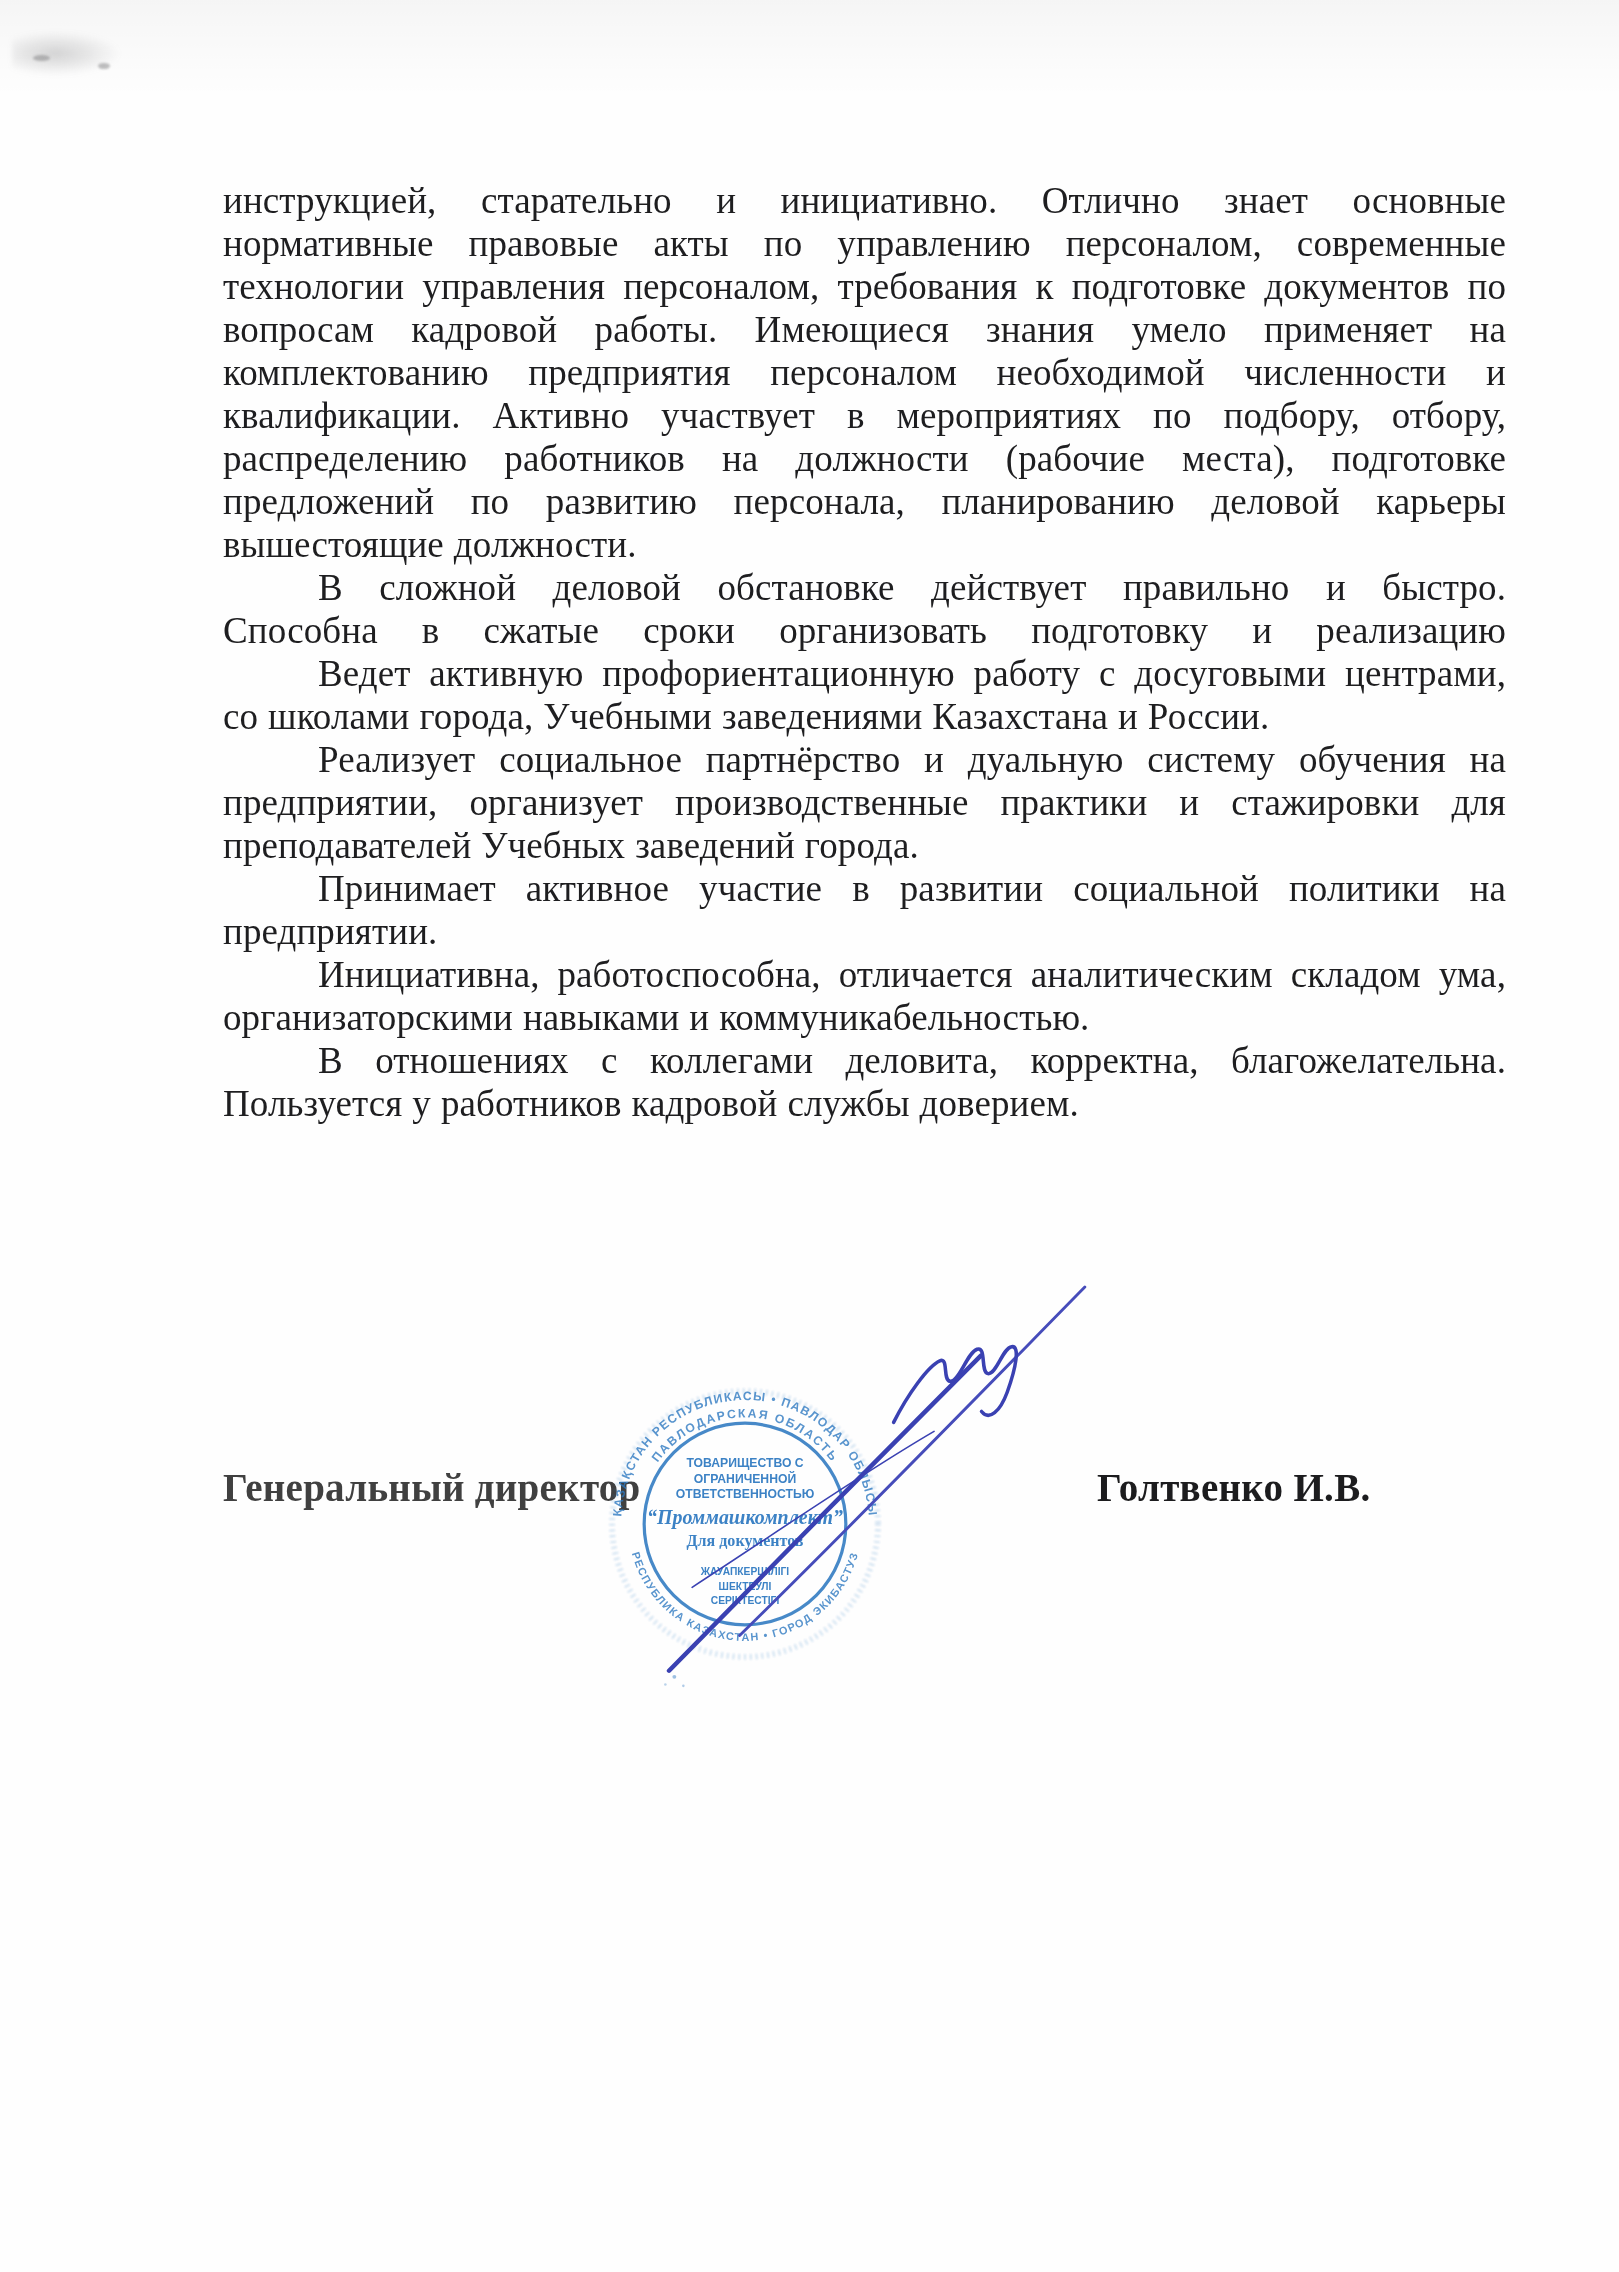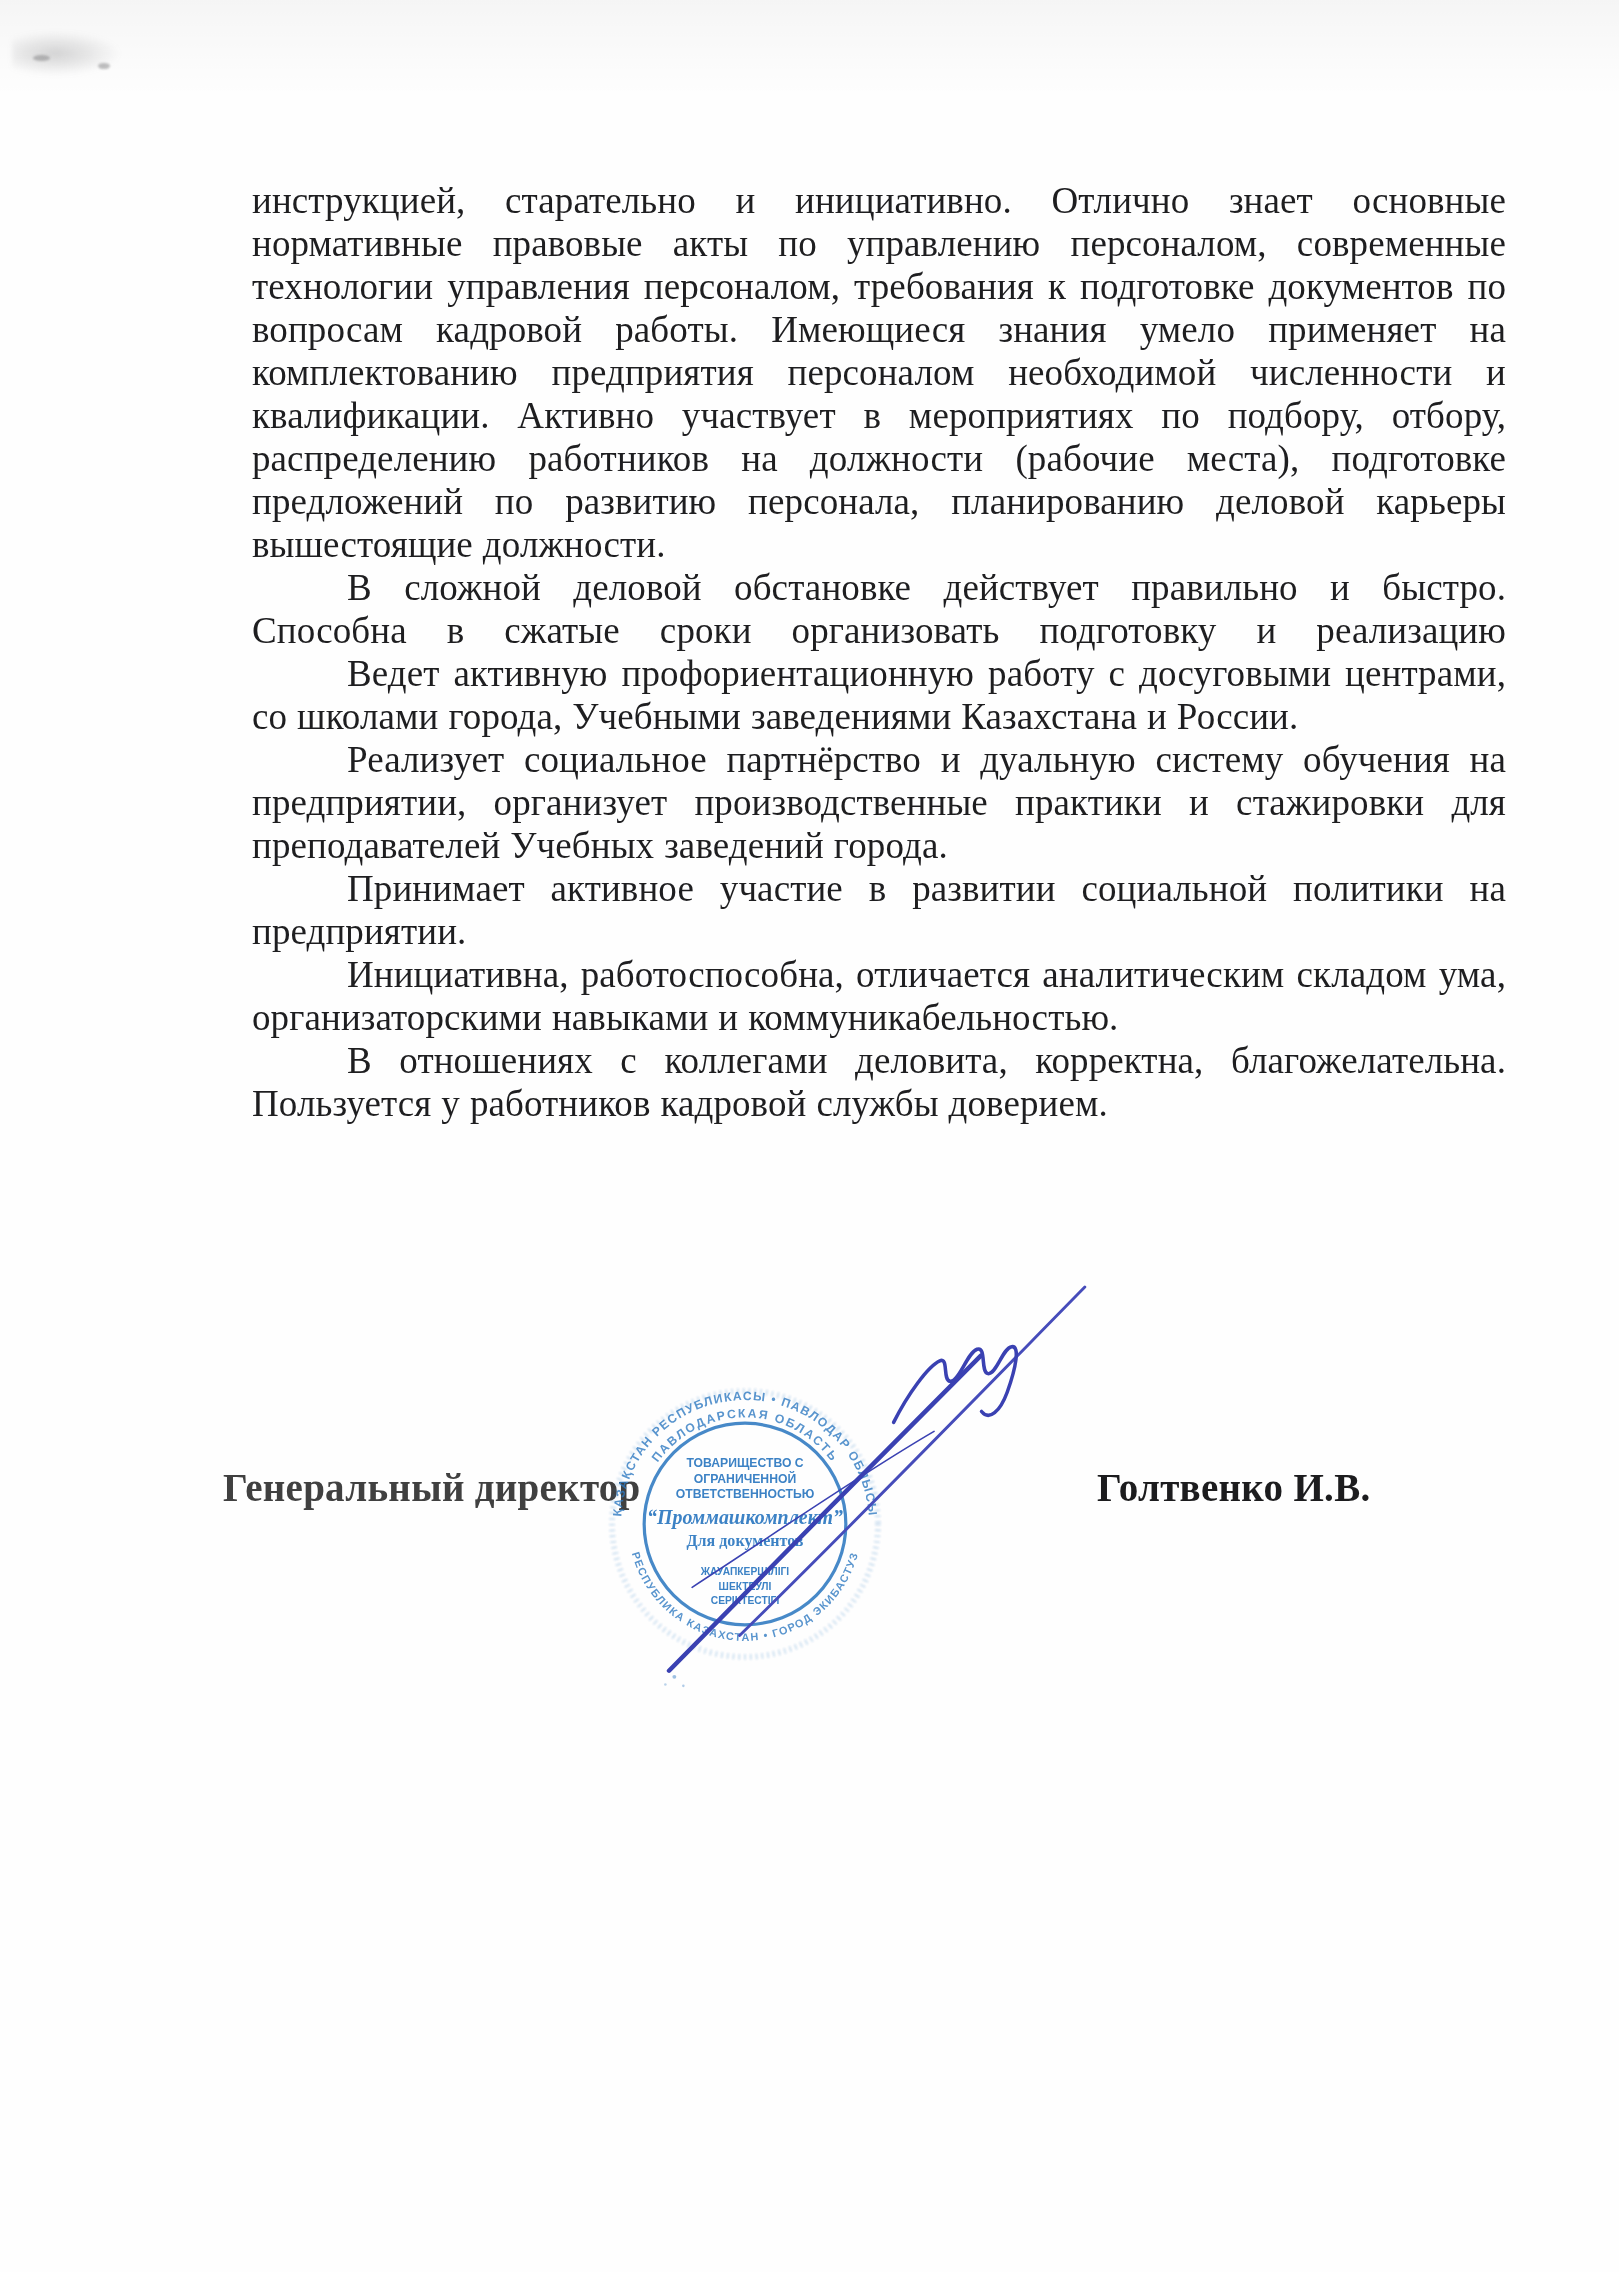--- a/index.html
+++ b/index.html
@@ -27,21 +27,21 @@
 
   
   .doc-body{
     position:absolute;
     left:223px; top:179px; width:1283px;
     font-size:37px; line-height:43px;
     color:#1e1e20;
     letter-spacing:0.1px;
     word-spacing:0.6px;
   }
-  .ln{ text-align:justify; text-align-last:justify;margin-left:29px; }
+  .ln{ text-align:justify; text-align-last:justify; }
   .ln.end{ text-align-last:left; }
   .ln.ind{ text-indent:95px; }
 
   
   .sig-title{
     position:absolute; left:223px; top:1465px;
     font-size:39px; font-weight:bold; color:#404040; letter-spacing:0.3px;
   }
   .sig-name{
     position:absolute; left:1097px; top:1465px;

